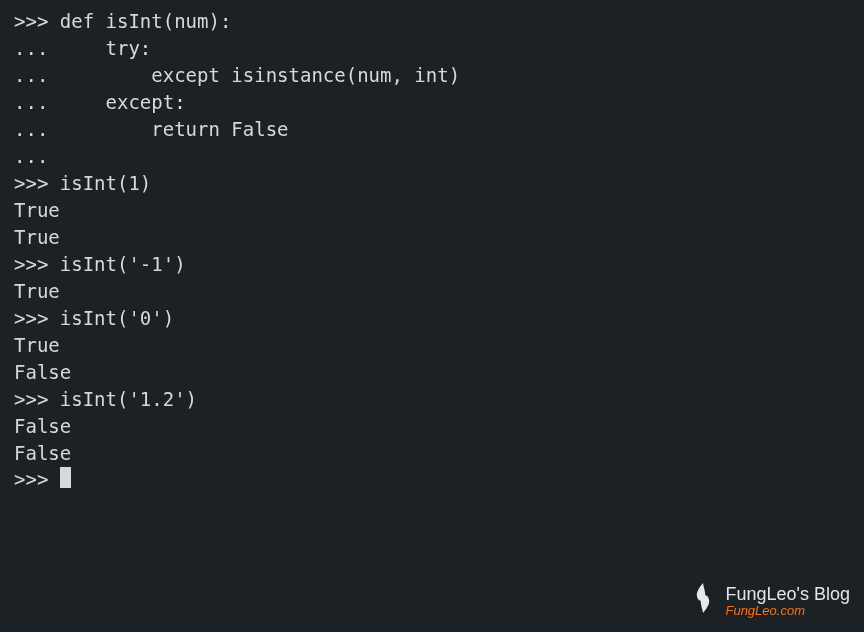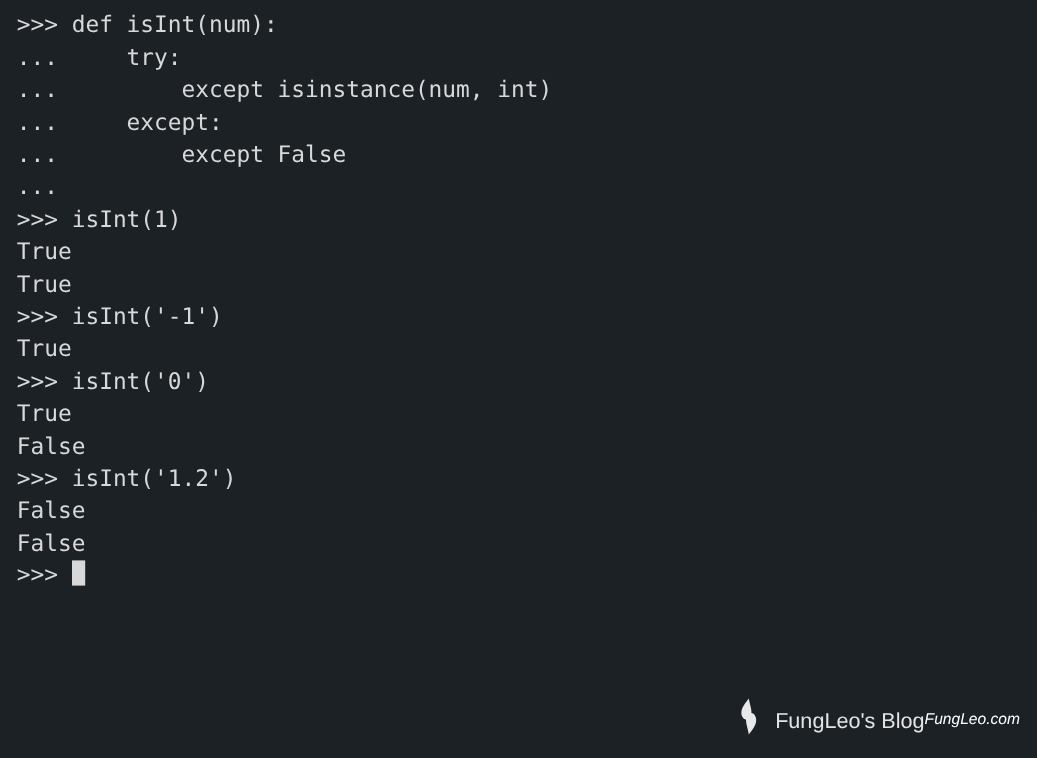--- a/index.html
+++ b/index.html
@@ -38,44 +38,44 @@
       align-items: center;
       gap: 8px;
       color: #e4e4e4;
     }
     .watermark-icon {
       width: 28px;
       height: 34px;
     }
     .watermark-text {
       display: flex;
-      flex-direction: row;
+      flex-direction: column;
       line-height: 1.05;
     }
     .watermark-title {
       font-size: 18px;
       font-family: Arial, sans-serif;
       font-weight: 500;
     }
     .watermark-sub {
       font-size: 13px;
       font-style: italic;
       font-family: Arial, sans-serif;
-      color: #ffffff;
+      color: #f97316;
     }
   </style>
 </head>
 <body>
 
 <div>
   <div class="terminal-line">&gt;&gt;&gt; def isInt(num):</div>
   <div class="terminal-line">...     try:</div>
   <div class="terminal-line">...         except isinstance(num, int)</div>
   <div class="terminal-line">...     except:</div>
-  <div class="terminal-line">...         except False</div>
+  <div class="terminal-line">...         return False</div>
   <div class="terminal-line">...</div>
   <div class="terminal-line">&gt;&gt;&gt; isInt(1)</div>
   <div class="terminal-line">True</div>
   <div class="terminal-line">True</div>
   <div class="terminal-line">&gt;&gt;&gt; isInt('-1')</div>
   <div class="terminal-line">True</div>
   <div class="terminal-line">&gt;&gt;&gt; isInt('0')</div>
   <div class="terminal-line">True</div>
   <div class="terminal-line">False</div>
   <div class="terminal-line">&gt;&gt;&gt; isInt('1.2')</div>

